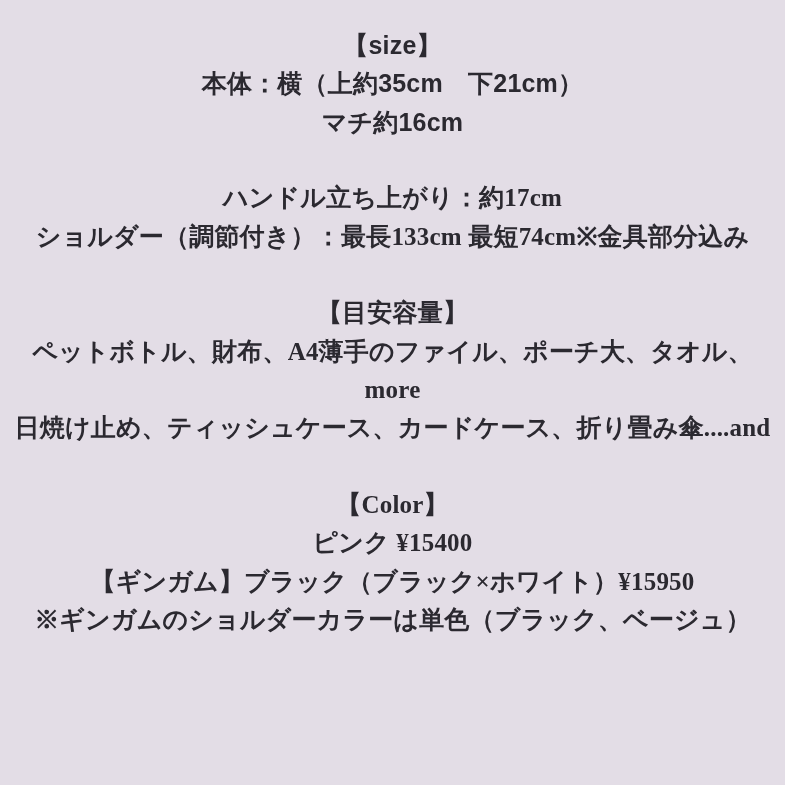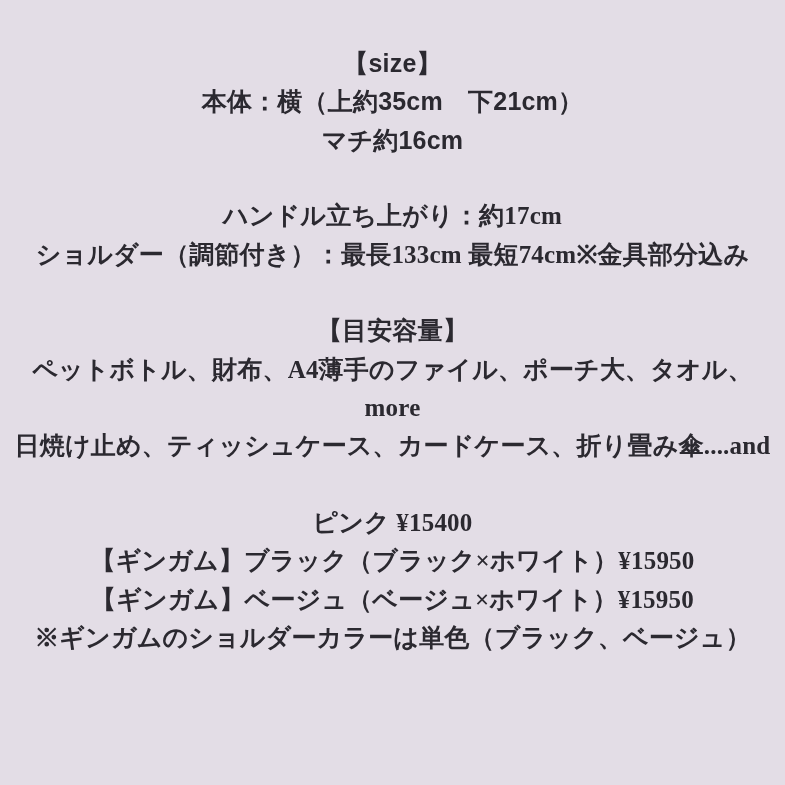--- a/index.html
+++ b/index.html
@@ -11,21 +11,21 @@
     height: 785px;
     overflow: hidden;
     background: #e3dde6;
     font-family: "Liberation Sans", "DejaVu Sans", sans-serif;
   }
   .content {
     box-sizing: border-box;
     width: 785px;
     height: 785px;
     overflow: hidden;
-    padding-top: 44px;
+    padding-top: 26px;
     text-align: center;
     color: #2b2930;
     font-size: 25px;
     font-weight: 600;
     line-height: 38.35px;
     letter-spacing: 0.2px;
   }
   .section + .section {
     margin-top: 38.35px; 
     font-family: Liberation Serif, serif;
@@ -54,19 +54,19 @@
   </div>
 
   <div class="section">
     <div class="line heading">【目安容量】</div>
     <div class="line">ペットボトル、財布、A4薄手のファイル、ポーチ大、タオル、</div>
     <div class="line">more</div>
     <div class="line">日焼け止め、ティッシュケース、カードケース、折り畳み傘....and</div>
   </div>
 
   <div class="section">
+    <div class="line heading">【Color】</div>
     <div class="line">ピンク ¥15400</div>
     <div class="line">【ギンガム】ブラック（ブラック×ホワイト）¥15950</div>
-    <div class="line">【ギンガム】ベージュ（ベージュ×ホワイト）¥15950</div>
     <div class="line">※ギンガムのショルダーカラーは単色（ブラック、ベージュ）</div>
   </div>
 
 </div>
 
 </body></html>

